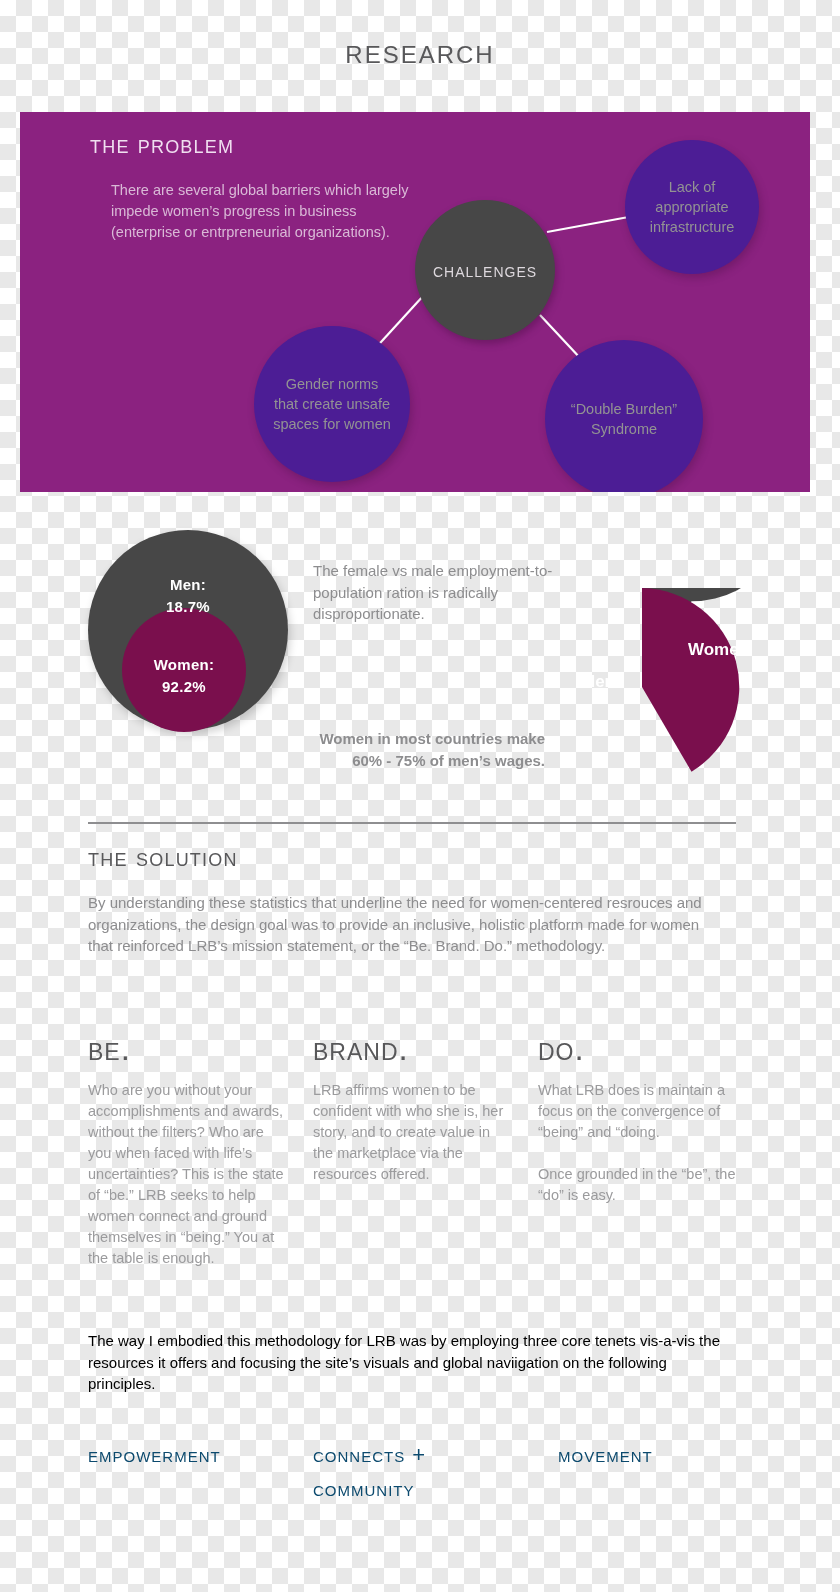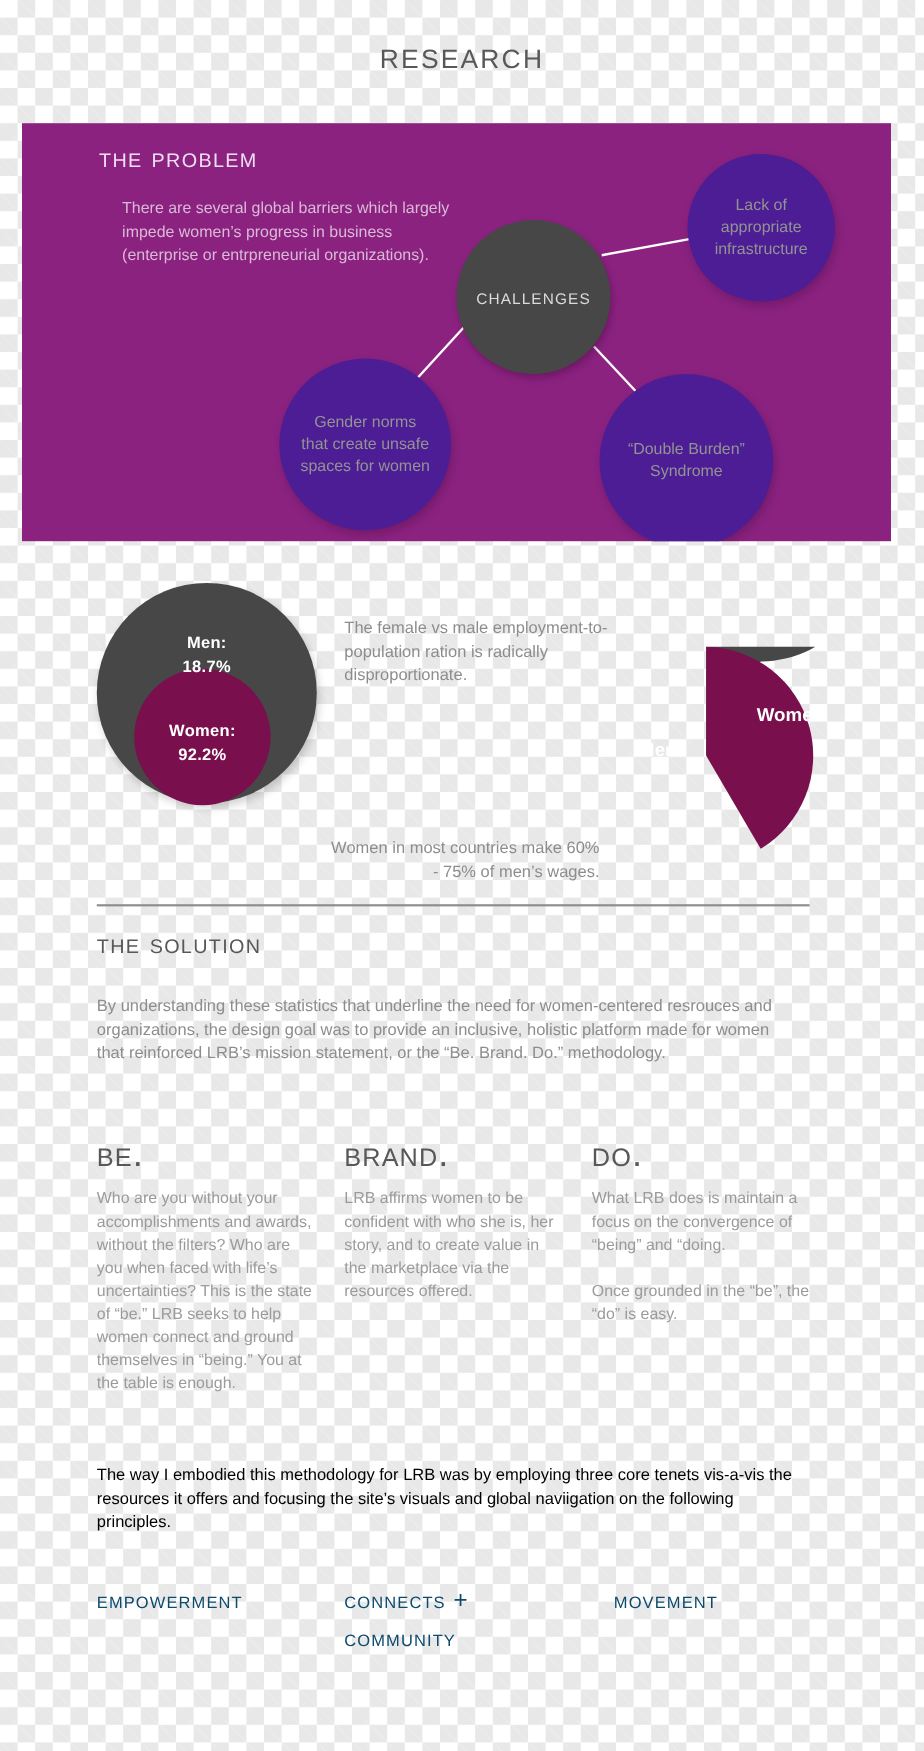--- a/index.html
+++ b/index.html
@@ -128,21 +128,21 @@
   .venn-label-men   { left: 0; top: 44px; }
   .venn-label-women { left: 34px; top: 124px; width: 124px; }
 
   .stats-text-1 {
     position: absolute; left: 313px; top: 60px; width: 245px;
     font-size: 15px; line-height: 21.5px; color: #8d8d8f; font-weight: 300;
   }
   .stats-text-2 {
     position: absolute; left: 300px; top: 228px; width: 245px;
     text-align: right;
-    font-size: 15px; line-height: 21.5px; color: #8d8d8f; font-weight: 400; margin-top: 32px;
+    font-size: 15px; line-height: 21.5px; color: #8d8d8f; font-weight: 700;
   }
 
   .pie { position: absolute; left: 543px; top: 588px; width: 198px; height: 198px; }
   .pie svg { display:block; }
   .pie-label {
     position: absolute; color: #fff; font-weight: bold; font-size: 17px;
   }
   .pie-label-men   { left: 38px;  top: 84px; }
   .pie-label-women { left: 112px; top: 52px; margin-left: 33px; }
 
@@ -152,21 +152,21 @@
     width: 648px; height: 2px; background: #8e8e90;
   }
 
   
   .solution-title {
     position: absolute; left: 88px; top: 842px;
     font-size: 26px; color: #58585a; letter-spacing: 1.2px; font-weight: 300;
   }
   .solution-body {
     position: absolute; left: 88px; top: 892px; width: 640px;
-    font-size: 15px; line-height: 21.5px; color: #8d8d8f; font-weight: 300; margin-top: 12px;
+    font-size: 15px; line-height: 21.5px; color: #8d8d8f; font-weight: 300;
   }
 
   
   .col { position: absolute; width: 200px; }
   .col-be    { left: 88px;  top: 1030px; }
   .col-brand { left: 313px; top: 1030px; }
   .col-do    { left: 538px; top: 1030px; }
   .col-title {
     font-size: 33px; color: #58585a; letter-spacing: 1px;
     font-weight: 300; margin-bottom: 12px;

